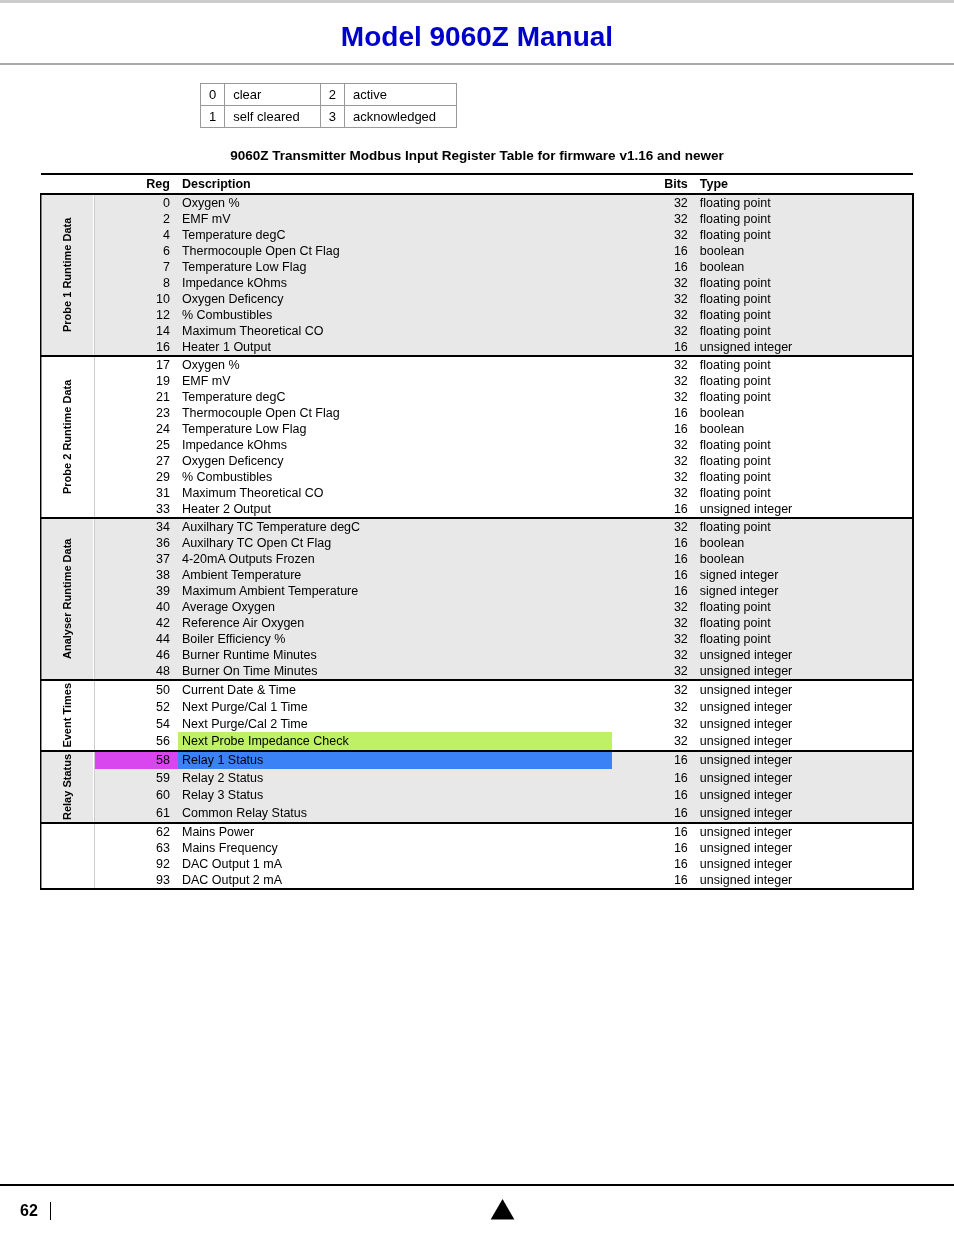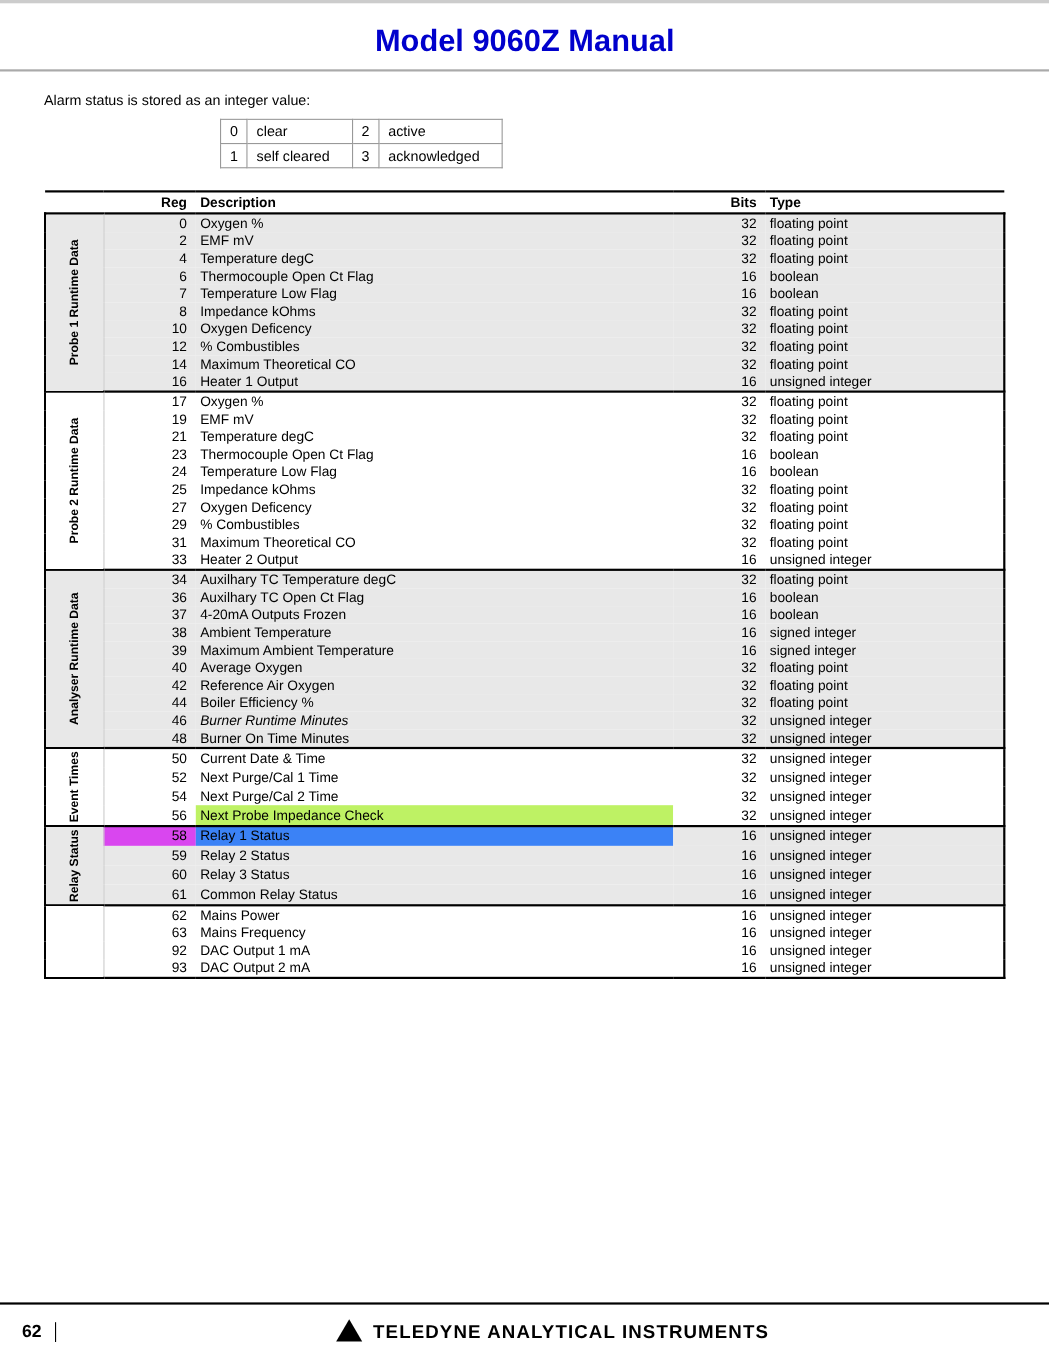--- a/index.html
+++ b/index.html
@@ -119,39 +119,39 @@
 </head>
 <body>
 
 <div class="page-container">
   <div class="top-border"></div>
   <div class="header">
     <h1>Model 9060Z Manual</h1>
   </div>
 
   <div class="content">
-    <p class="alarm-intro">Alarm status is stored as an integer value:</p>
 
     <table class="alarm-table">
       <tbody id="alarm-tbody">
           <tr>
     <td class="num">0</td>
     <td>clear</td>
     <td class="num">2</td>
     <td>active</td>
   </tr>
           <tr>
     <td class="num">1</td>
     <td>self cleared</td>
     <td class="num">3</td>
     <td>acknowledged</td>
   </tr>
         </tbody>
     </table>
 
+    <p class="section-title">9060Z Transmitter Modbus Input Register Table for firmware v1.16 and newer</p>
 
     <table class="main-table">
       <thead>
         <tr>
           <th class="rowgroup-col"></th>
           <th class="reg-col">Reg</th>
           <th class="desc-col">Description</th>
           <th class="bits-col">Bits</th>
           <th class="type-col">Type</th>
         </tr>
@@ -323,21 +323,21 @@
             <td class="type-col" style="background: rgb(232, 232, 232); border-right: 2px solid rgb(0, 0, 0);">floating point</td>
           </tr>
           <tr>
             <td class="reg-col" style="background: rgb(232, 232, 232);">44</td>
             <td class="desc-col" style="background: rgb(232, 232, 232);">Boiler Efficiency %</td>
             <td class="bits-col" style="background: rgb(232, 232, 232);">32</td>
             <td class="type-col" style="background: rgb(232, 232, 232); border-right: 2px solid rgb(0, 0, 0);">floating point</td>
           </tr>
           <tr>
             <td class="reg-col" style="background: rgb(232, 232, 232); padding-left: 24px;">46</td>
-            <td class="desc-col" style="background: rgb(232, 232, 232); font-style: italic;">Burner Runtime Minutes</td>
+            <td class="desc-col" style="background: rgb(232, 232, 232);">Burner Runtime Minutes</td>
             <td class="bits-col" style="background: rgb(232, 232, 232);">32</td>
             <td class="type-col" style="background: rgb(232, 232, 232); border-right: 2px solid rgb(0, 0, 0);">unsigned integer</td>
           </tr>
           <tr>
             <td class="reg-col" style="background: rgb(232, 232, 232); border-bottom: 2px solid rgb(0, 0, 0);">48</td>
             <td class="desc-col" style="background: rgb(232, 232, 232); border-bottom: 2px solid rgb(0, 0, 0);">Burner On Time Minutes</td>
             <td class="bits-col" style="background: rgb(232, 232, 232); border-bottom: 2px solid rgb(0, 0, 0);">32</td>
             <td class="type-col" style="background: rgb(232, 232, 232); border-bottom: 2px solid rgb(0, 0, 0); border-right: 2px solid rgb(0, 0, 0);">unsigned integer</td>
           </tr>
           <tr>
@@ -416,16 +416,15 @@
             <td class="type-col" style="background: rgb(255, 255, 255); border-bottom: 2px solid rgb(0, 0, 0); border-right: 2px solid rgb(0, 0, 0);">unsigned integer</td>
           </tr>
         </tbody>
     </table>
   </div>
 
   <div class="footer">
     <div class="footer-page">62</div>
     <div class="footer-logo">
       <span class="footer-logo-icon">⛰</span>
-      <span class="footer-logo-text">TELEDYNE ANALYTICAL INSTRUMENTS</span>
     </div>
   </div>
 </div>
 
 </body></html>

